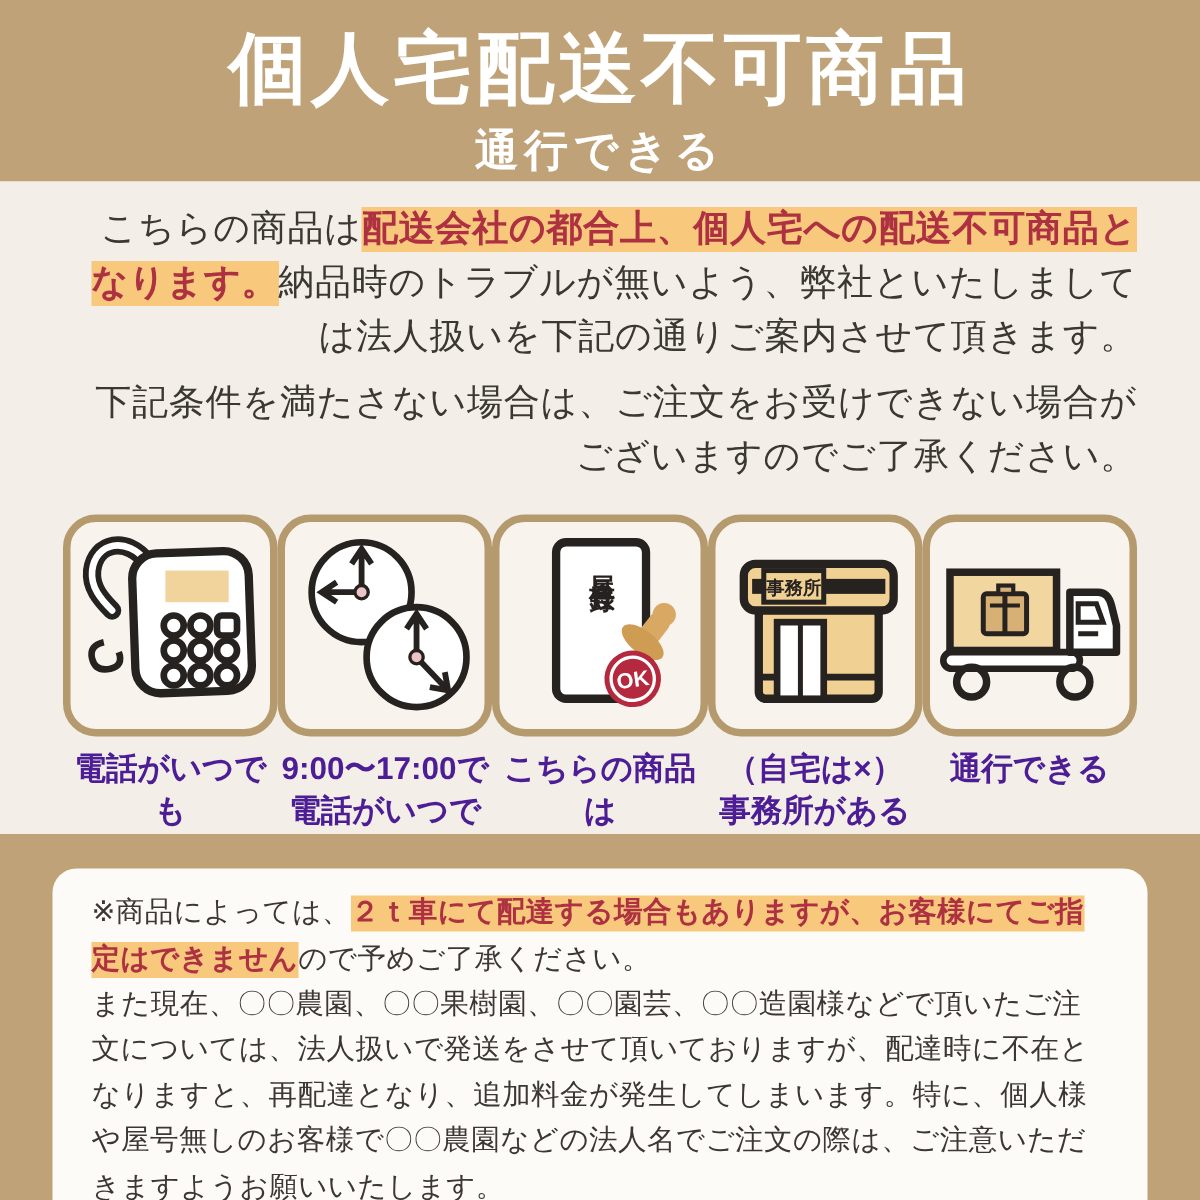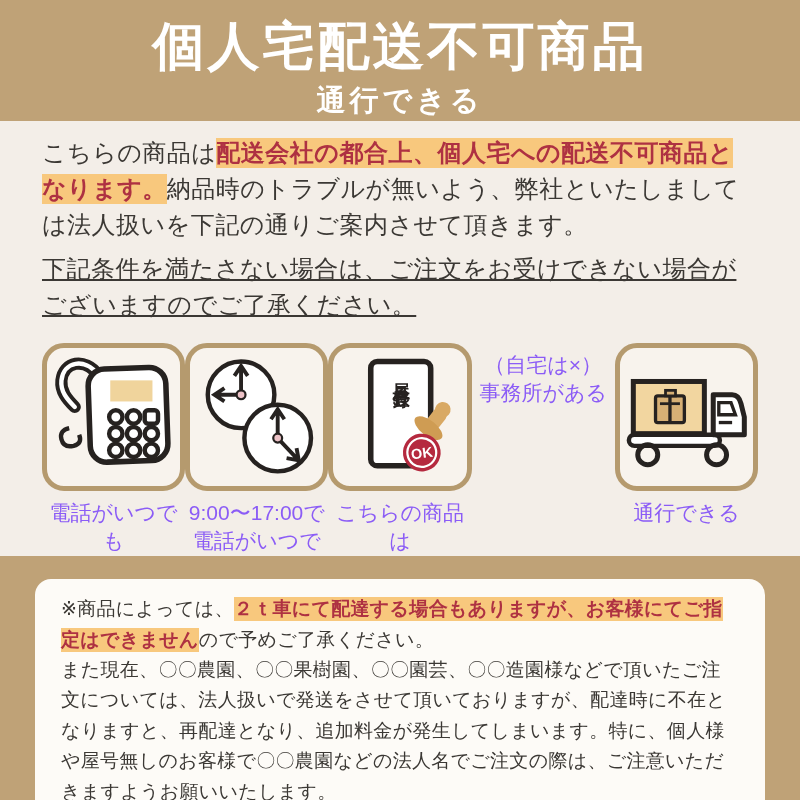--- a/index.html
+++ b/index.html
@@ -6,30 +6,30 @@
   body{width:800px;height:800px;overflow:hidden;font-family:"Liberation Sans","DejaVu Sans",sans-serif;}
   .poster{width:800px;height:800px;display:flex;flex-direction:column;background:#f3eee8;}
 
   
   .header{height:148px;background:#bfa277;color:#ffffff;text-align:center;box-sizing:border-box;padding-top:18px;}
   .header-title{font-size:52px;font-weight:900;letter-spacing:3px;line-height:1.1;}
   .header-subtitle{font-size:29px;font-weight:900;letter-spacing:4px;margin-top:6px;}
 
   
   .main{height:435px;box-sizing:border-box;padding:14px 42px 0;background:#f3eee8;color:#3b3834;}
-  .para{font-size:24px;line-height:1.5;letter-spacing:.5px;}
-  .para + .para{margin-top:8px;text-decoration:underline;}
+  .para{font-size:24px;line-height:1.5;letter-spacing:.5px;text-align:right;}
+  .para + .para{margin-top:8px;}
   .hl{background:#f8c87d;color:#ae3142;font-weight:800;padding:1px 0 2px;}
 
   
   .cond-row{margin-top:20px;display:flex;justify-content:space-between;}
   .cond{width:146px;}
   .cond-box{height:148px;box-sizing:border-box;border:5px solid #b59a6e;border-radius:22px;background:#f8f3ed;position:relative;}
   .cond-box svg{position:absolute;inset:0;width:100%;height:100%;}
-  .cond-caption{margin-top:8px;text-align:center;font-size:21px;font-weight:400;line-height:1.32;color:#8b5cf6;}
+  .cond-caption{margin-top:8px;text-align:center;font-size:21px;font-weight:700;line-height:1.32;color:#4c1d95;}
   .doc-label{position:absolute;top:22px;left:51%;transform:translateX(-50%);writing-mode:vertical-rl;text-orientation:upright;font-weight:800;font-size:17px;letter-spacing:3px;color:#262220;}
 
   
   .footer{flex:1;background:#bfa277;box-sizing:border-box;padding:23px 35px;}
   .footer-card{background:#fdfbf7;border-radius:16px;box-sizing:border-box;height:100%;padding:15px 26px;font-size:19px;line-height:1.6;letter-spacing:.3px;color:#3b3834;}
 </style>
 </head>
 <body>
 
 <div class="poster">
@@ -108,20 +108,32 @@
           </svg>
           <div class="doc-label">屋号登録</div>
         </div>
         <div class="cond-caption">
           <div>こちらの商品は</div>
           <div></div>
         </div>
       </div>
 
       <div class="cond">
+        <div class="cond-box">
+          <svg viewBox="0 0 120 120">
+            <rect x="26" y="50" width="72" height="54" rx="4" fill="#f0d193" stroke="#262220" stroke-width="5"></rect>
+            <line x1="26" y1="91" x2="98" y2="91" stroke="#262220" stroke-width="4"></line>
+            <rect x="37" y="58" width="28" height="46" fill="#ffffff" stroke="#262220" stroke-width="4"></rect>
+            <line x1="51" y1="58" x2="51" y2="104" stroke="#262220" stroke-width="3"></line>
+            <rect x="17" y="23" width="90" height="28" rx="7" fill="#f0d193" stroke="#262220" stroke-width="5"></rect>
+            <rect x="22" y="32" width="80" height="9" fill="#262220"></rect>
+            <rect x="29" y="27" width="36" height="19" fill="#f0d193" stroke="#262220" stroke-width="3"></rect>
+            <text x="47" y="41" text-anchor="middle" font-size="11" font-weight="900" fill="#262220">事務所</text>
+          </svg>
+        </div>
         <div class="cond-caption">
           <div>（自宅は×）</div>
           <div>事務所がある</div>
         </div>
       </div>
 
       <div class="cond">
         <div class="cond-box">
           <svg viewBox="0 0 120 120">
             <rect x="12" y="28" width="64" height="47" fill="#f2d6a0" stroke="#262220" stroke-width="4.5"></rect>

